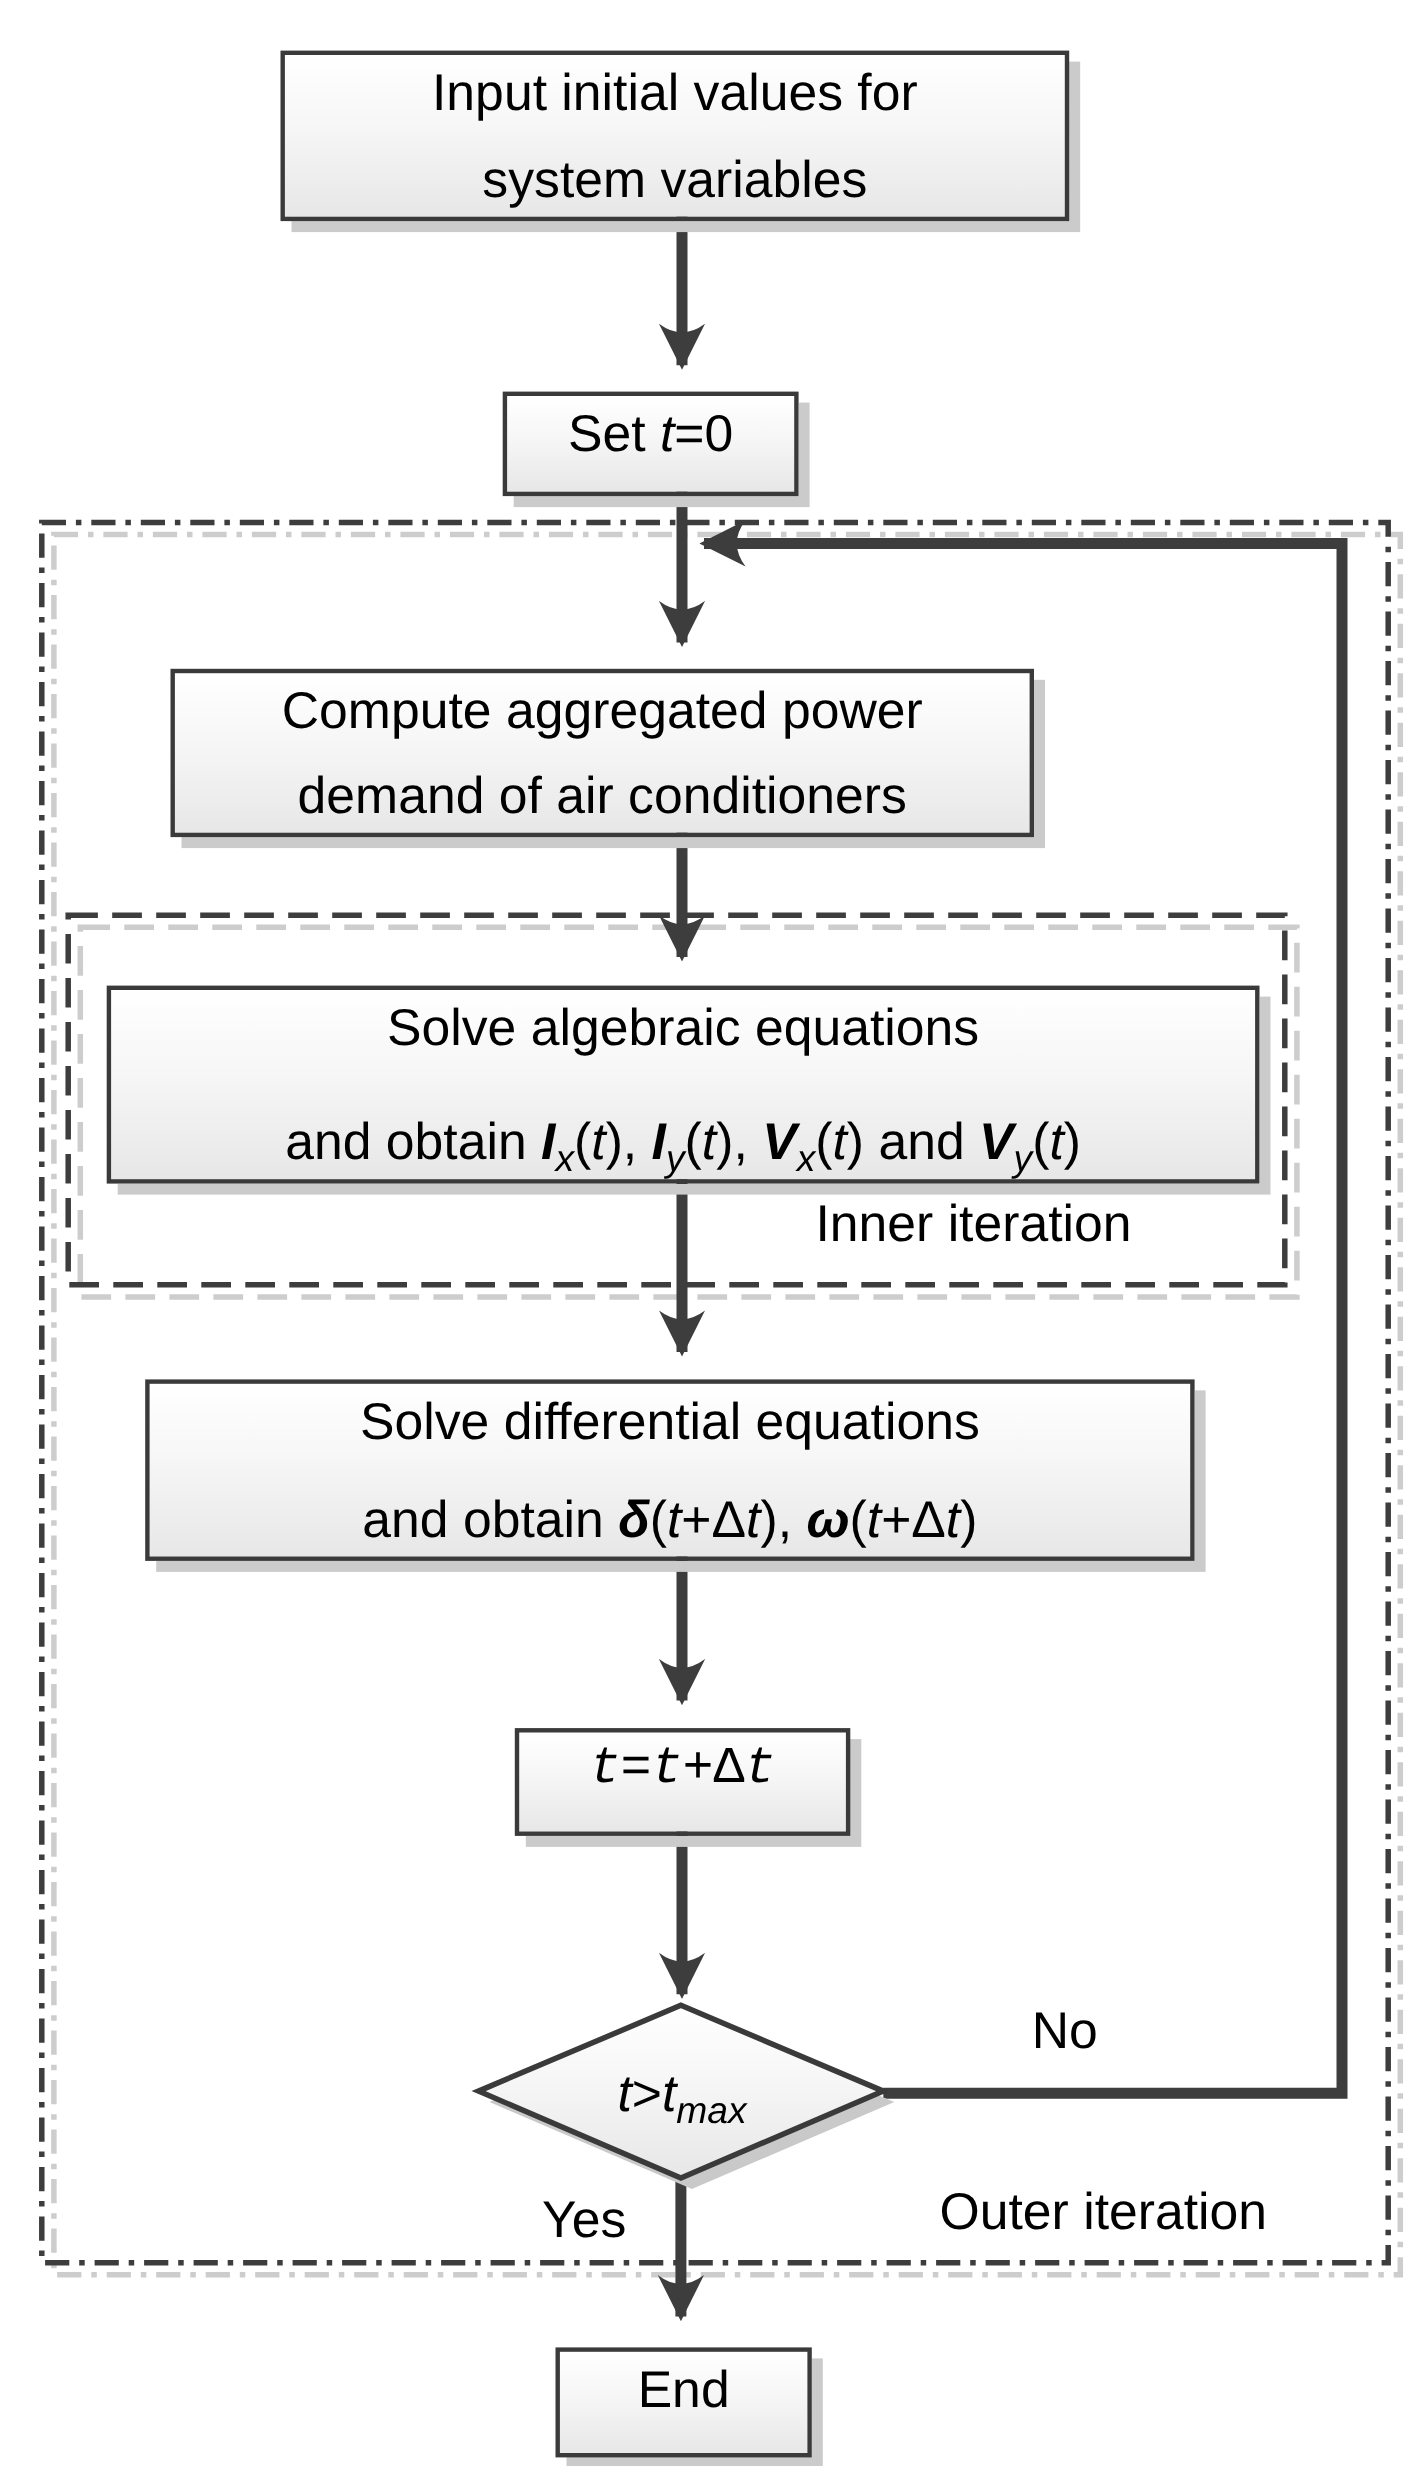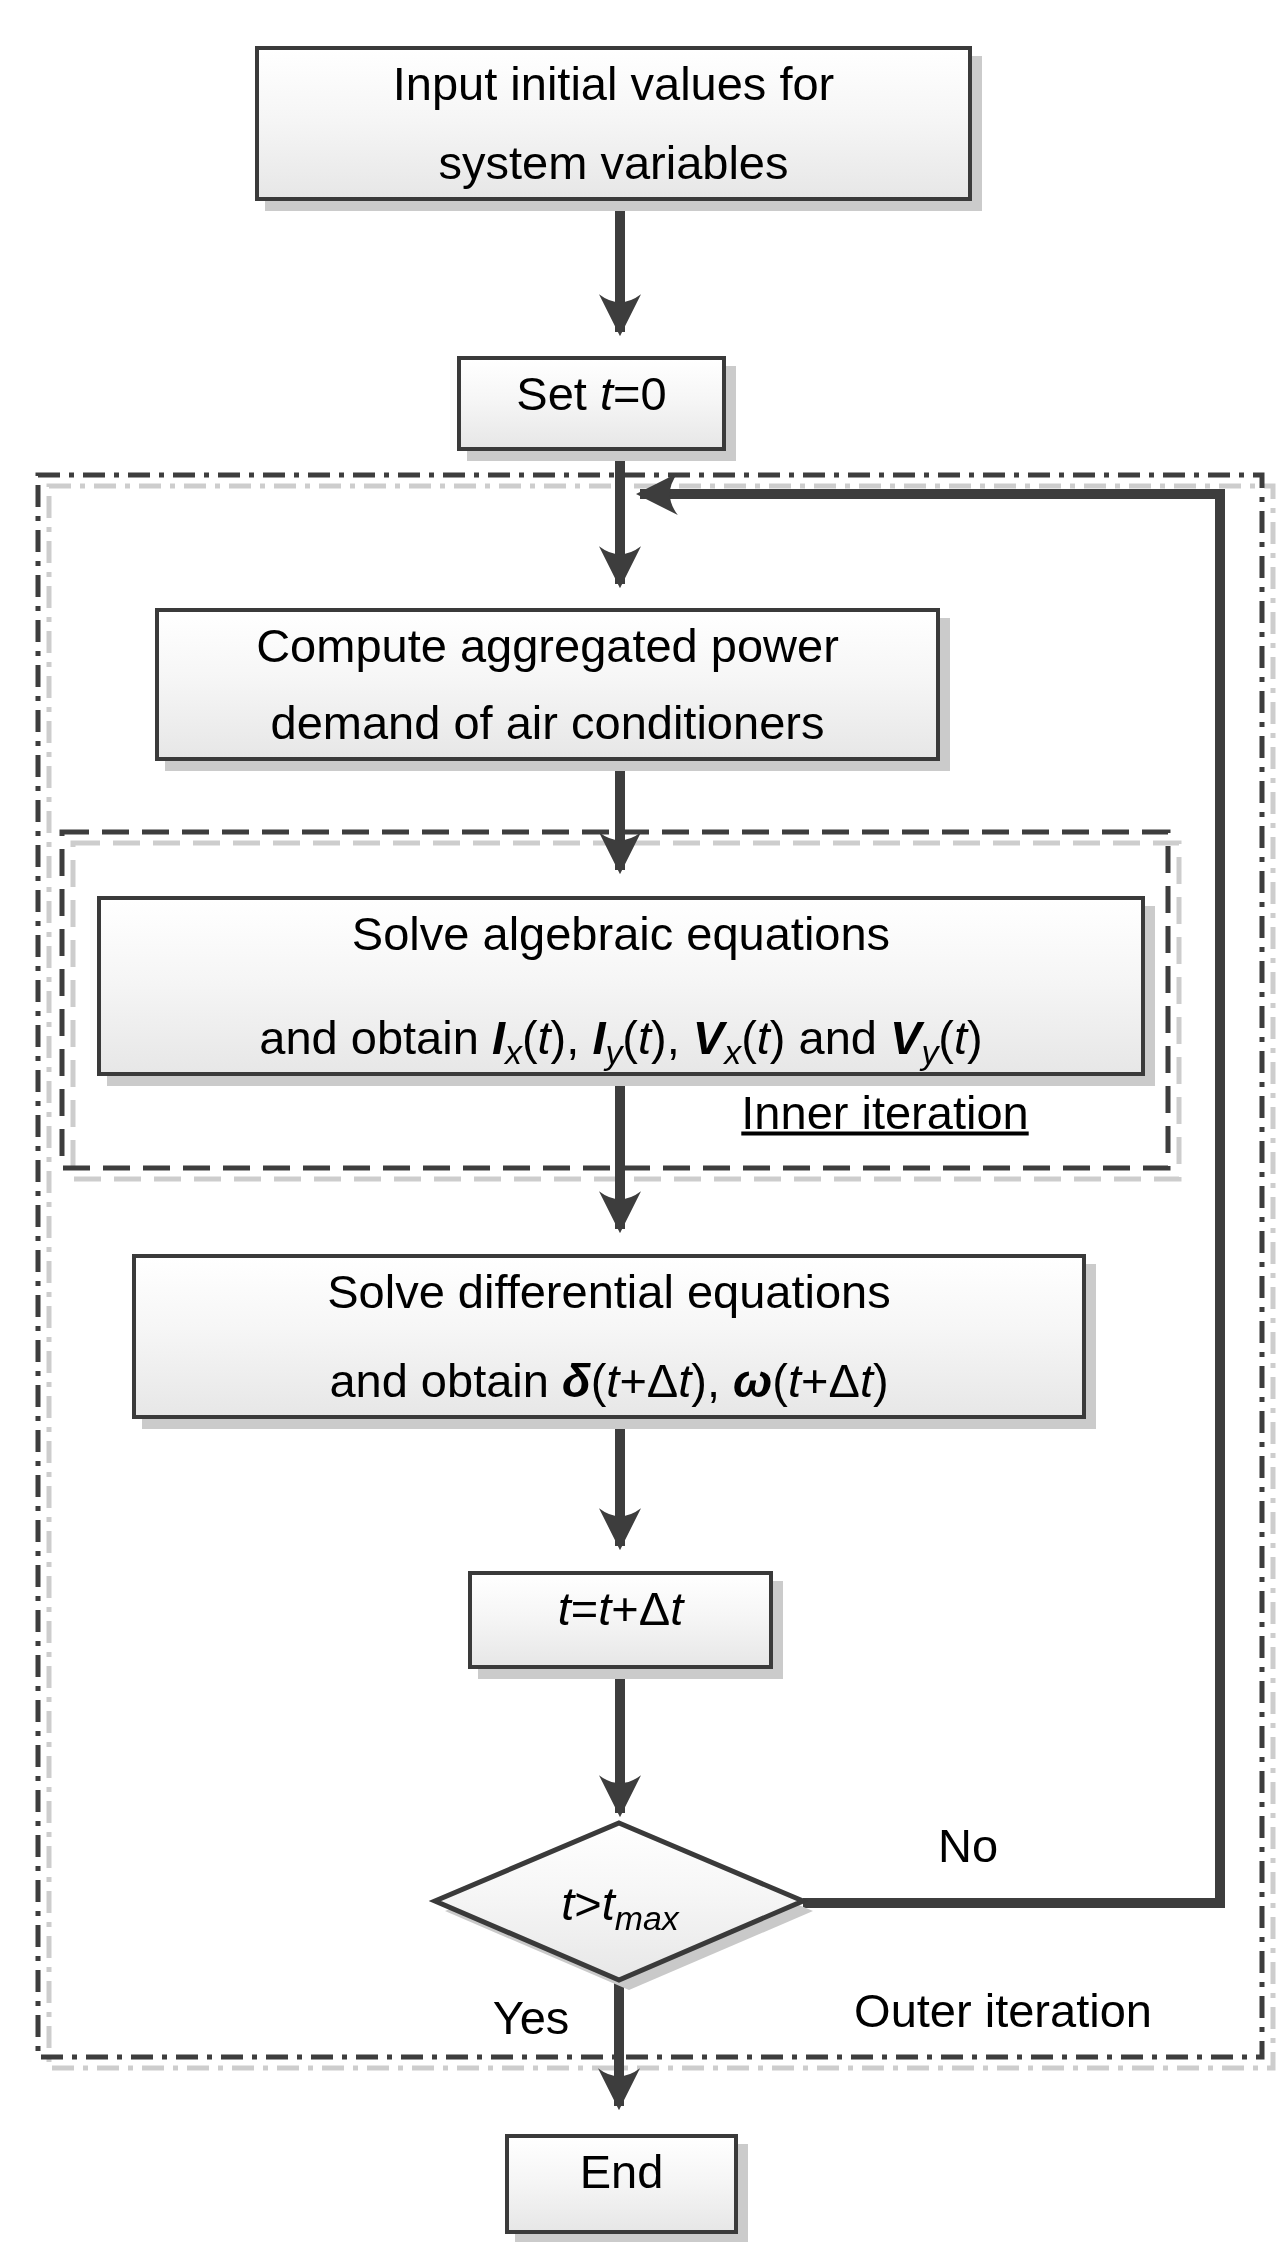--- a/index.html
+++ b/index.html
@@ -54,24 +54,24 @@
     white-space: nowrap;
   }
   .dlabel sub { font-size: 72%; line-height: 0; }
 
   
   #n-input        { left: 255px;  top: 30px;   width: 717px;  height: 155px; }
   #n-set          { left: 457px;  top: 340px;  width: 269px;  height: 95px;  }
   #n-compute      { left: 155px;  top: 592px;  width: 785px;  height: 153px; }
   #n-algebraic    { left: 97px;   top: 880px;  width: 1048px; height: 180px; }
   #n-differential { left: 132px;  top: 1238px; width: 954px;  height: 165px; }
-  #n-tupdate      { left: 468px;  top: 1555px; width: 305px;  height: 98px;  }
+  #n-tupdate      { left: 468px;  top: 1555px; width: 305px;  height: 98px; font-family: Liberation Mono, monospace;  }
   #n-end          { left: 505px;  top: 2118px; width: 233px;  height: 100px; }
 
-  #l-inner { left: 885px;  top: 1112px; text-decoration: underline; }
+  #l-inner { left: 885px;  top: 1112px; }
   #l-outer { left: 1003px; top: 1998px; margin-top: 12px; }
   #l-yes   { left: 531px;  top: 2017px; }
   #l-no    { left: 968px;  top: 1845px; }
   #l-decision { left: 620px; top: 1903px; }
 </style>
 </head>
 <body>
 
 <div class="canvas">
 

